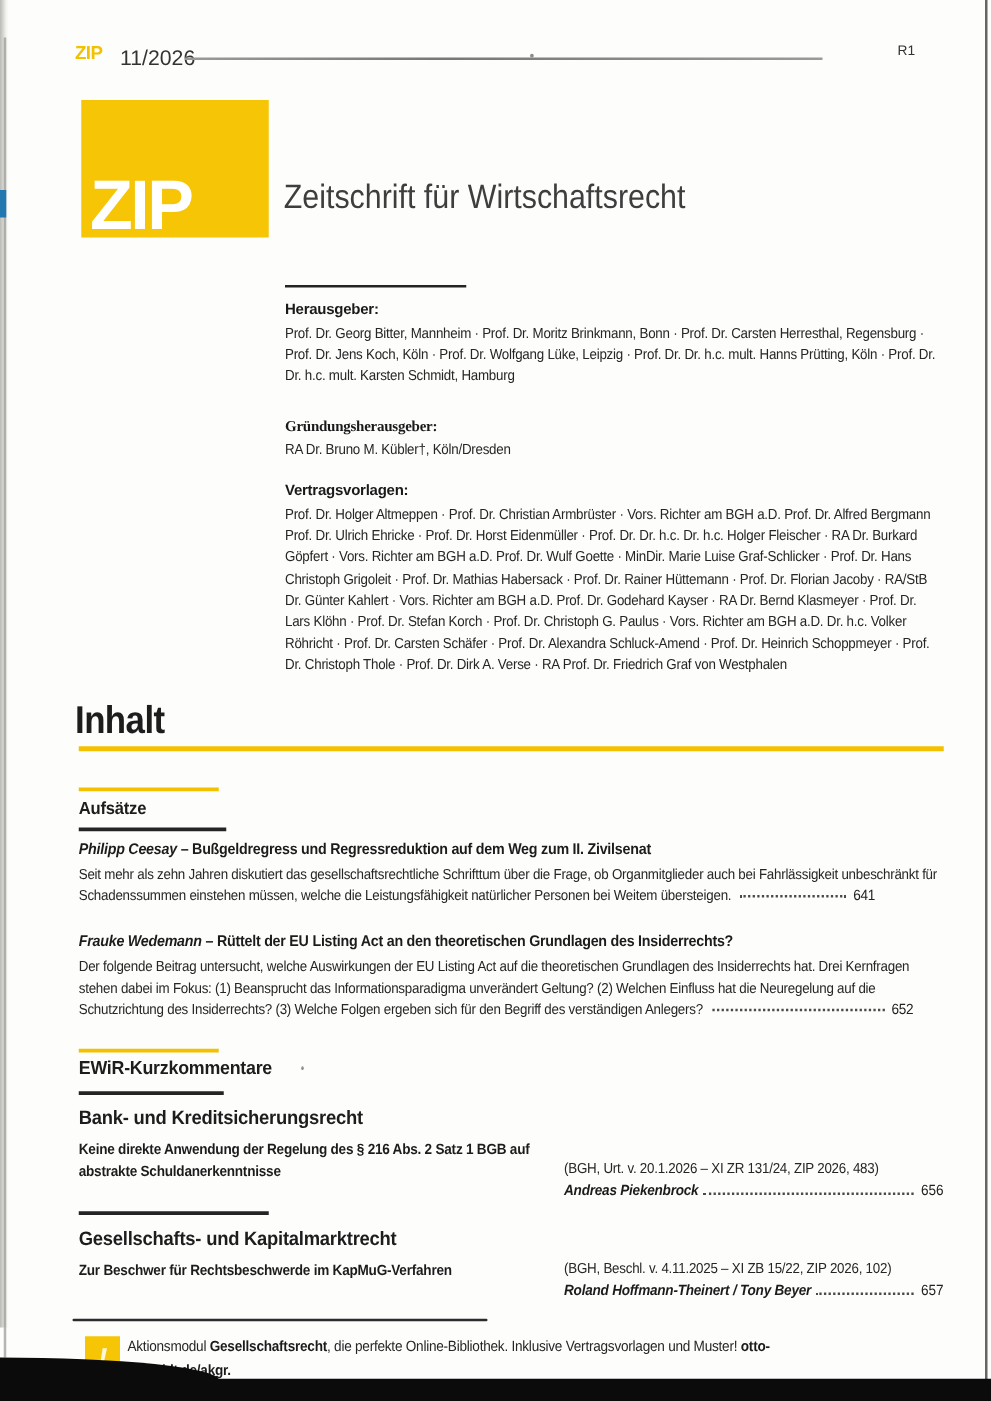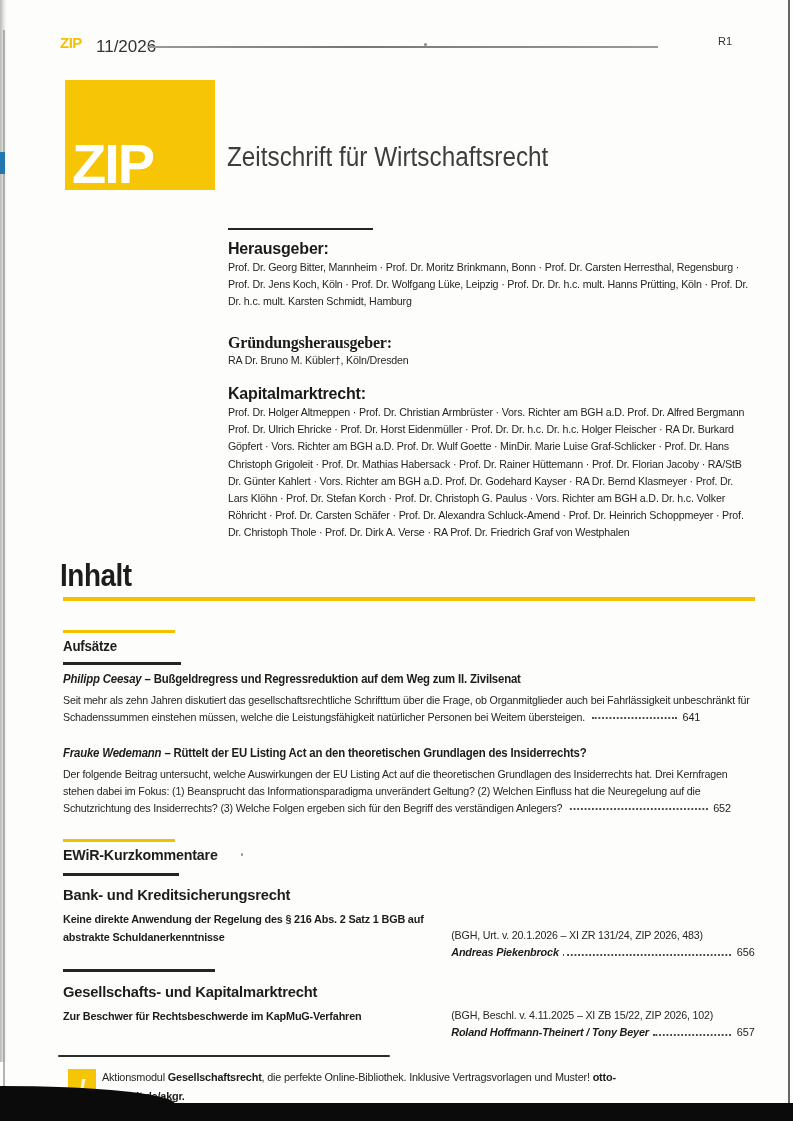--- a/index.html
+++ b/index.html
@@ -26,21 +26,21 @@
   .mast-ref{position:absolute;left:706px;top:35px;font-size:11px;color:#333;margin-left:12px;}
   
   .logo{position:absolute;left:65px;top:80px;width:150px;height:110px;background:#f6c505;}
   .logo-text{position:absolute;left:7px;bottom:-2px;font-size:56px;font-weight:bold;color:#fff;letter-spacing:-2px;line-height:1;}
   .journal-title{position:absolute;left:227px;top:142px;font-size:27px;color:#3e3e3e;
     transform:scaleX(.9);transform-origin:0 0;white-space:nowrap;letter-spacing:0;}
   
   .rule{position:absolute;}
   .r-dark{background:#242424;}
   .r-yellow{background:#f2c200;}
-  .info-label{position:absolute;font-size:16px;font-weight:bold;color:#1a1a1a;letter-spacing:-.2px;}
+  .info-label{position:absolute;font-size:12px;font-weight:bold;color:#1a1a1a;letter-spacing:-.2px;}
   .info-text{position:absolute;font-size:11.6px;line-height:17.2px;color:#262626;letter-spacing:-.2px;
     width:573px;transform:scaleX(.92);transform-origin:0 0;}
   
   .inhalt{position:absolute;left:60px;top:558px;font-size:31px;font-weight:bold;color:#1d1d1d;
     transform:scaleX(.9);transform-origin:0 0;letter-spacing:-.5px;}
   .sec-label{position:absolute;font-weight:bold;color:#1d1d1d;letter-spacing:-.2px;transform:scaleX(.95);transform-origin:0 0;white-space:nowrap;}
   .article{position:absolute;left:63px;width:752px;transform:scaleX(.92);transform-origin:0 0;}
   .art-title{font-size:12.4px;font-weight:bold;color:#1c1c1c;letter-spacing:-.2px;margin:0 0 5px 0;}
   .art-title .author{font-style:italic;}
   .art-summary{font-size:11.6px;line-height:17.2px;color:#262626;letter-spacing:-.2px;margin:0;}
@@ -85,21 +85,21 @@
   </div>
   <div class="journal-title">Zeitschrift für Wirtschaftsrecht</div>
 
   <div class="rule r-dark" style="left:228px;top:228px;width:145px;height:2px;"></div>
   <div class="info-label" style="left:228px;top:240px;">Herausgeber:</div>
   <div class="info-text" style="left:228px;top:258px;">Prof. Dr. Georg Bitter, Mannheim · Prof. Dr. Moritz Brinkmann, Bonn · Prof. Dr. Carsten Herresthal, Regensburg · Prof. Dr. Jens Koch, Köln · Prof. Dr. Wolfgang Lüke, Leipzig · Prof. Dr. Dr. h.c. mult. Hanns Prütting, Köln · Prof. Dr. Dr. h.c. mult. Karsten Schmidt, Hamburg</div>
 
   <div class="info-label" style="left:228px;top:334px;font-family:Liberation Serif, serif;">Gründungsherausgeber:</div>
   <div class="info-text" style="left:228px;top:351px;">RA Dr. Bruno M. Kübler†, Köln/Dresden</div>
 
-  <div class="info-label" style="left:228px;top:385px;">Kapitalmarktrecht:</div>
+  <div class="info-label" style="left:228px;top:385px;">Vertragsvorlagen:</div>
   <div class="info-text" style="left:228px;top:403px;">Prof. Dr. Holger Altmeppen · Prof. Dr. Christian Armbrüster · Vors. Richter am BGH a.D. Prof. Dr. Alfred Bergmann Prof. Dr. Ulrich Ehricke · Prof. Dr. Horst Eidenmüller · Prof. Dr. Dr. h.c. Dr. h.c. Holger Fleischer · RA Dr. Burkard Göpfert · Vors. Richter am BGH a.D. Prof. Dr. Wulf Goette · MinDir. Marie Luise Graf-Schlicker · Prof. Dr. Hans Christoph Grigoleit · Prof. Dr. Mathias Habersack · Prof. Dr. Rainer Hüttemann · Prof. Dr. Florian Jacoby · RA/StB Dr. Günter Kahlert · Vors. Richter am BGH a.D. Prof. Dr. Godehard Kayser · RA Dr. Bernd Klasmeyer · Prof. Dr. Lars Klöhn · Prof. Dr. Stefan Korch · Prof. Dr. Christoph G. Paulus · Vors. Richter am BGH a.D. Dr. h.c. Volker Röhricht · Prof. Dr. Carsten Schäfer · Prof. Dr. Alexandra Schluck-Amend · Prof. Dr. Heinrich Schoppmeyer · Prof. Dr. Christoph Thole · Prof. Dr. Dirk A. Verse · RA Prof. Dr. Friedrich Graf von Westphalen</div>
 
   <div class="inhalt">Inhalt</div>
   <div class="rule r-yellow" style="left:63px;top:597px;width:692px;height:4px;"></div>
 
   <div class="rule r-yellow" style="left:63px;top:630px;width:112px;height:3px;"></div>
   <div class="sec-label" style="left:63px;top:638px;font-size:14px;">Aufsätze</div>
   <div class="rule r-dark" style="left:63px;top:662px;width:118px;height:2.5px;"></div>
 
   <div class="article" style="top:672px;">

